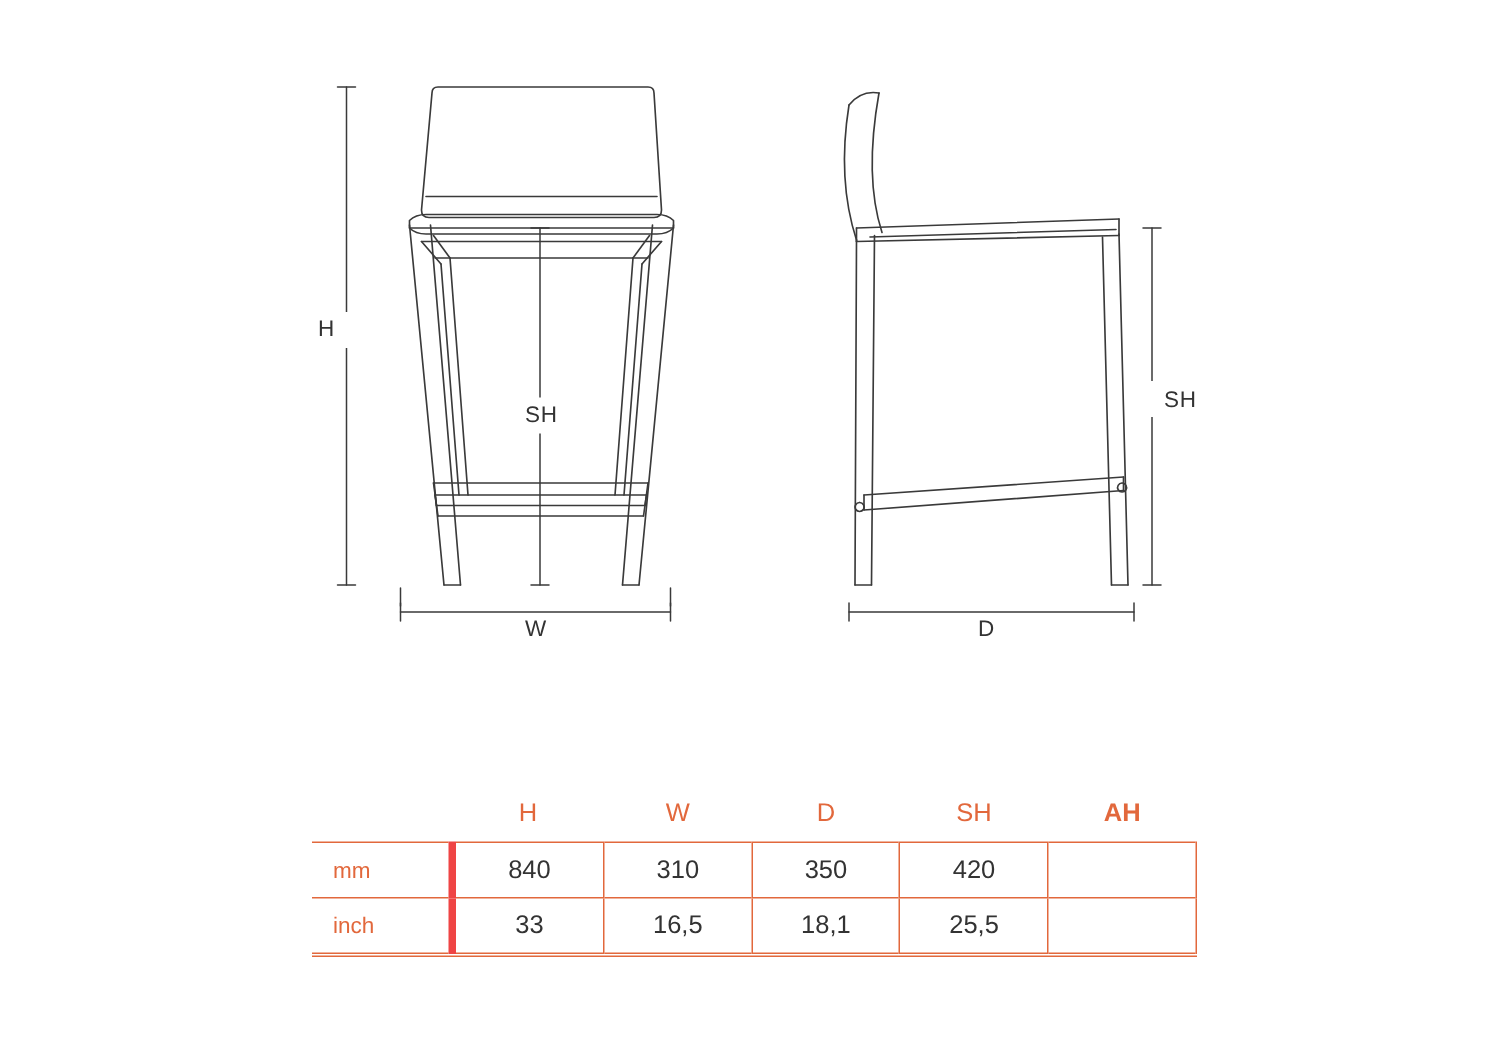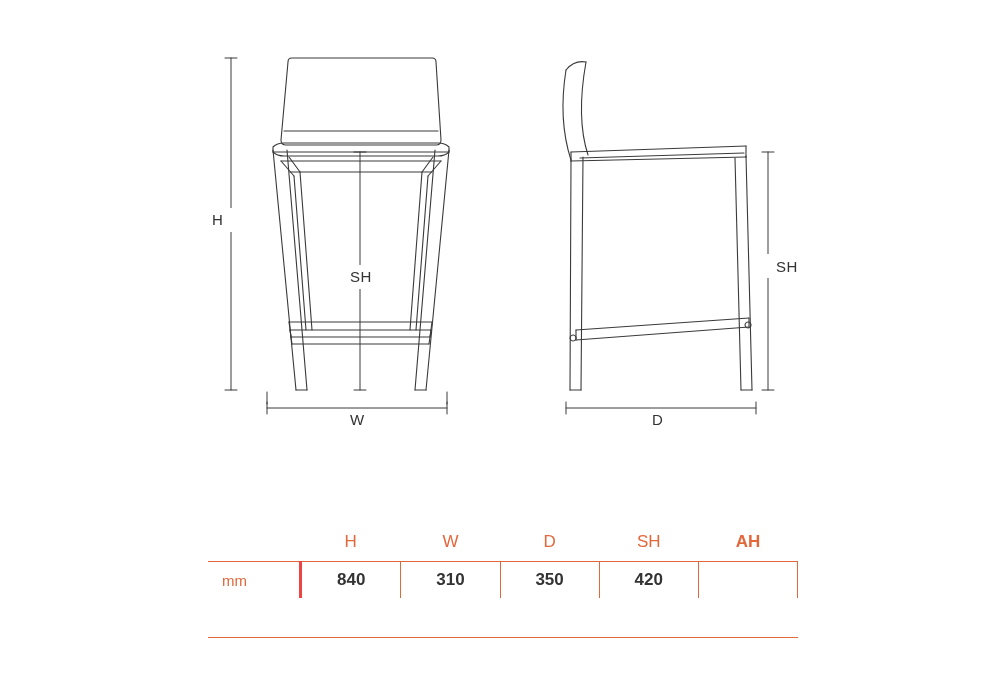--- a/index.html
+++ b/index.html
@@ -56,28 +56,27 @@
     font-size: 17px;
     border: none;
     height: 38px;
   }
   .spec-table .row-label {
     color: #e2683c;
     font-size: 15px;
     text-align: left;
     padding-left: 14px;
     width: 62px;
-    border-right: 3px solid #ef4444;
+    border-right: 5px solid #ef4444;
   }
   .spec-table .val-cell {
     color: #333333;
     font-size: 17px;
     width: 82px;
     border-right: 1px solid #e2683c;
-    font-weight: bold;
   }
   .spec-table .val-cell.last {
     border-right: 1px solid #e2683c;
   }
   .spec-table tr.data-row {
     border-top: 1px solid #e2683c;
   }
   .spec-table tr.data-row.last-row {
     border-bottom: 1px solid #e2683c;
   }
@@ -238,17 +237,25 @@
     </thead>
     <tbody>
       <tr class="data-row">
         <td class="row-label">mm</td>
         <td class="val-cell">840</td>
         <td class="val-cell">310</td>
         <td class="val-cell">350</td>
         <td class="val-cell">420</td>
         <td class="val-cell last"></td>
       </tr>
+      <tr class="data-row last-row">
+        <td class="row-label">inch</td>
+        <td class="val-cell">33</td>
+        <td class="val-cell">16,5</td>
+        <td class="val-cell">18,1</td>
+        <td class="val-cell">25,5</td>
+        <td class="val-cell last"></td>
+      </tr>
     </tbody>
   </table>
   <div class="table-underline"></div>
 
 </div>
 
 </body></html>

